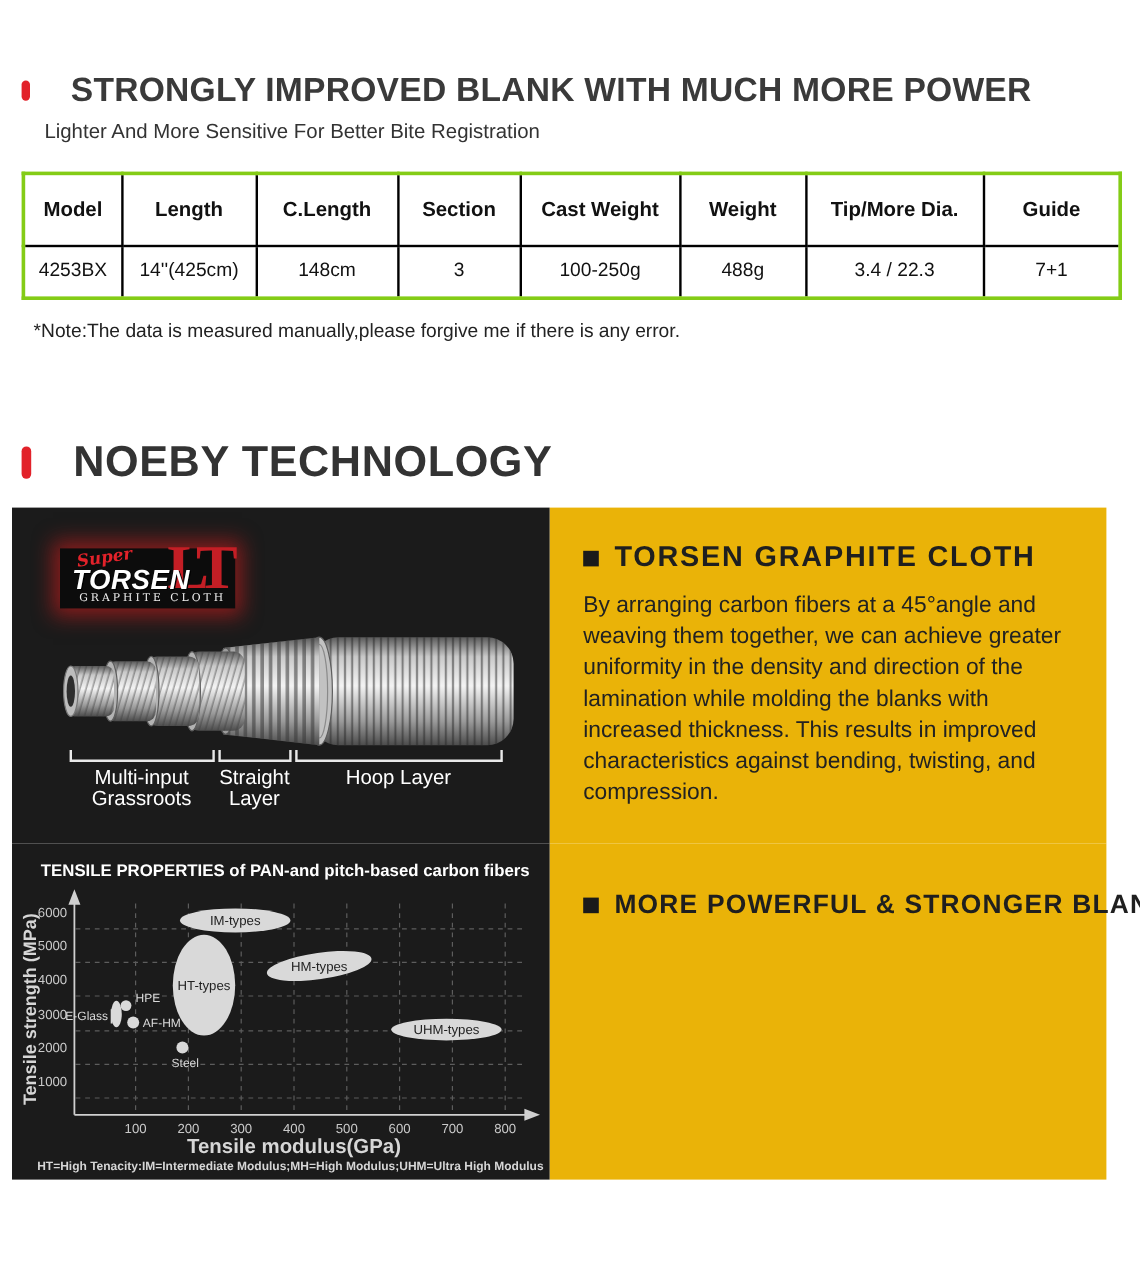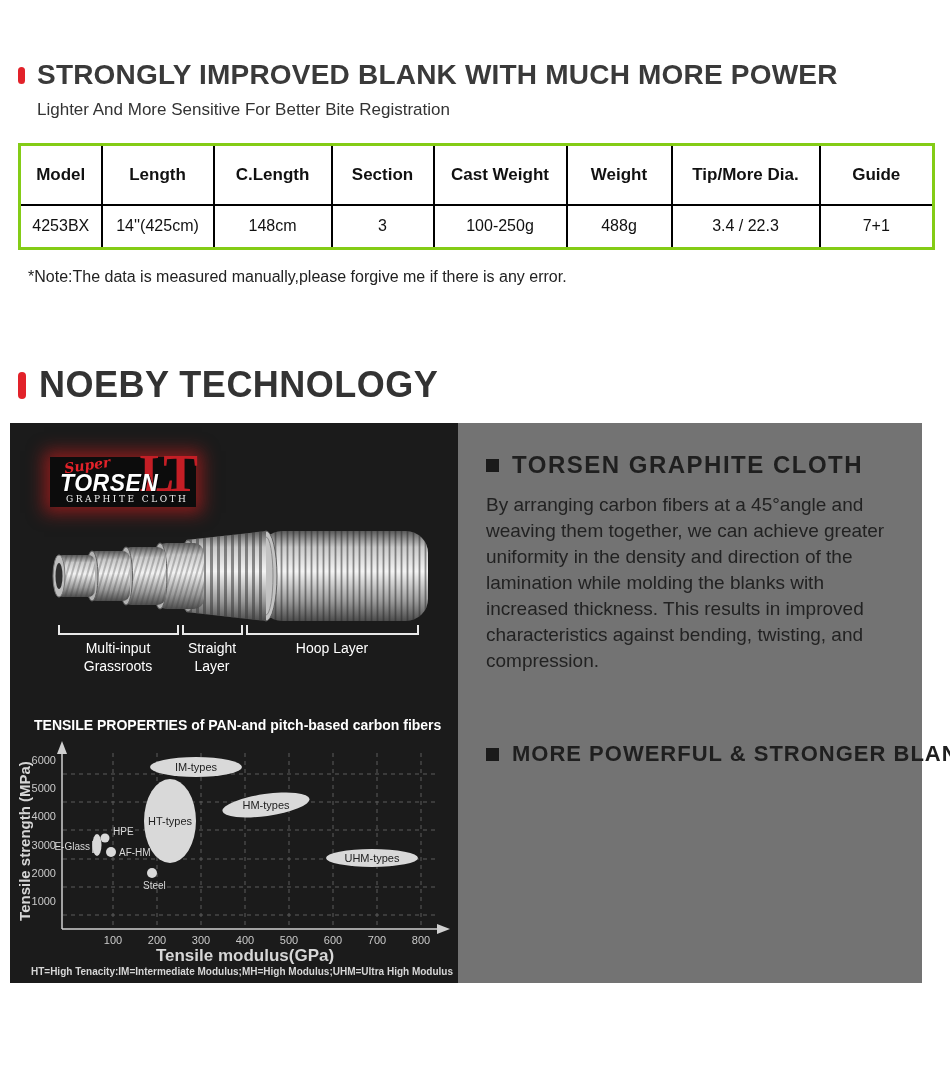--- a/index.html
+++ b/index.html
@@ -4,42 +4,42 @@
 <style>
   * { margin:0; padding:0; box-sizing:border-box; }
   body {
     width:950px; height:1070px; background:#ffffff;
     font-family:"Liberation Sans", sans-serif; color:#222;
     position:relative; overflow:hidden;
   }
   .page { width:950px; height:1070px; position:relative; }
 
   
-  .sec-head { display:flex; align-items:center; margin-left:18px; }
+  .sec-head { display:flex; align-items:center; margin-left:18px;gap:22px; }
   .sec-head-1 { margin-top:60px; }
   .sec-head-2 { margin-top:80px; }
   .red-bar { width:7px; height:17px; background:#e2222a; border-radius:3.5px; margin-right:12px; flex:0 0 auto; }
   .red-bar.big { width:8px; height:27px; border-radius:4px; margin-right:13px; }
   .sec-head h1 { font-size:28px; font-weight:bold; color:#3a3a3a; letter-spacing:0.2px; line-height:30px; }
   .sec-head h2 { font-size:36px; font-weight:bold; color:#333333; letter-spacing:0.5px; line-height:38px; }
   .subtitle { margin:10px 0 0 37px; font-size:17px; color:#333; line-height:20px; }
 
   
   table.spec { border-collapse:collapse; table-layout:fixed; width:914px; margin:23px 0 0 18px; border:3px solid #84cc16; background:#fff; }
   table.spec th, table.spec td { border:2px solid #000; text-align:center; vertical-align:middle; }
   table.spec th { height:60px; font-size:17px; font-weight:bold; color:#111; }
   table.spec td { height:44px; font-size:16px; color:#111; font-weight:normal; }
   .note { margin:18px 0 0 28px; font-size:16px; color:#222; }
 
   
   .tech-row { display:flex; margin-left:10px; width:940px; height:280px; }
   .tech-row.first { margin-top:19px; }
   .tech-row.second { margin-top:0; }
   .panel-dark { width:448px; height:280px; background:#1b1b1b; position:relative; flex:0 0 auto; overflow:hidden; }
-  .panel-light { width:464px; height:280px; background:#737373; padding:28px 24px 0 28px; }
+  .panel-light { width:464px; height:280px; background:#eab308; padding:28px 24px 0 28px; }
   .tech-row.second .panel-light { padding-top:38px; }
   .panel-h { display:flex; align-items:center; }
   .panel-h .sq { width:13px; height:13px; background:#1a1a1a; margin-right:13px; flex:0 0 auto; }
   .panel-h .ph-text { font-size:24px; font-weight:bold; color:#1f1f1f; letter-spacing:1.5px; white-space:nowrap; }
   .tech-row.second .panel-h .ph-text { font-size:22px; letter-spacing:1px; }
   .panel-body { margin-top:13px; font-size:19px; line-height:26px; color:#222; }
   .tech-row.second .panel-body { margin-top:22px; }
 
   
   .logo { position:absolute; left:40px; top:34px; width:146px; height:50px; background:#0c0c0c;
@@ -47,21 +47,21 @@
   .logo .super { position:absolute; left:14px; top:0px; color:#e2222a; font-family:"DejaVu Serif", serif;
                  font-style:italic; font-weight:bold; font-size:14px; transform:rotate(-8deg); z-index:3; }
   .logo .lt { position:absolute; right:4px; top:-9px; color:#c41e25; font-family:"Liberation Serif", serif;
               font-weight:bold; font-size:52px; line-height:1; z-index:1; letter-spacing:-6px; }
   .logo .tname { position:absolute; left:10px; top:13px; color:#ffffff; font-weight:bold; font-style:italic;
                  font-size:23px; letter-spacing:0.5px; z-index:2; text-shadow:1px 1px 0 #000; }
   .logo .tsub { position:absolute; left:16px; bottom:3px; color:#f0f0f0; font-family:"DejaVu Serif", serif;
                 font-size:9px; letter-spacing:2.5px; z-index:2; }
 
   
-  .rod-label { position:absolute; color:#ffffff; font-size:14px; line-height:18px; text-align:center; }
+  .rod-label { position:absolute; color:#ffffff; font-size:17px; line-height:18px; text-align:center; }
 
   
   .chart text { font-family:"Liberation Sans", sans-serif; }
   .ct { fill:#ffffff; font-size:14px; font-weight:bold; }
   .tick { fill:#c9c9c9; font-size:11px; }
   .axlab { fill:#d6d6d6; font-weight:bold; }
   .rlab { fill:#222222; font-size:11px; }
   .plab { fill:#d9d9d9; font-size:10px; }
 </style>
 </head>

